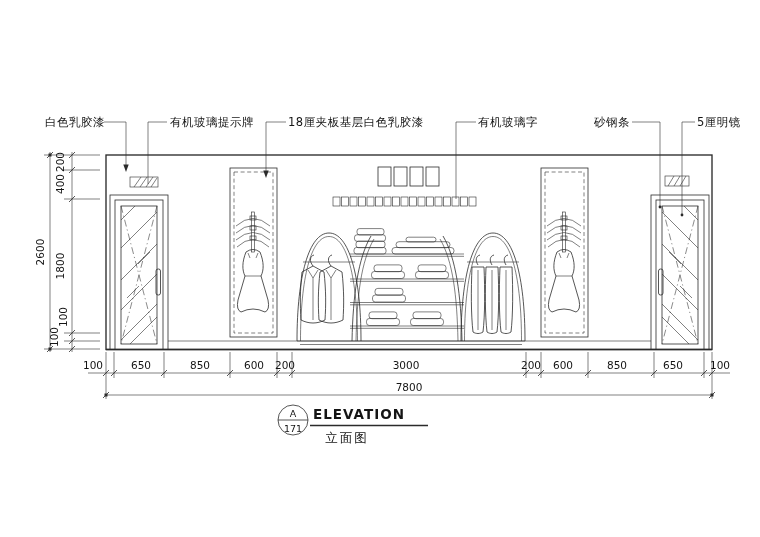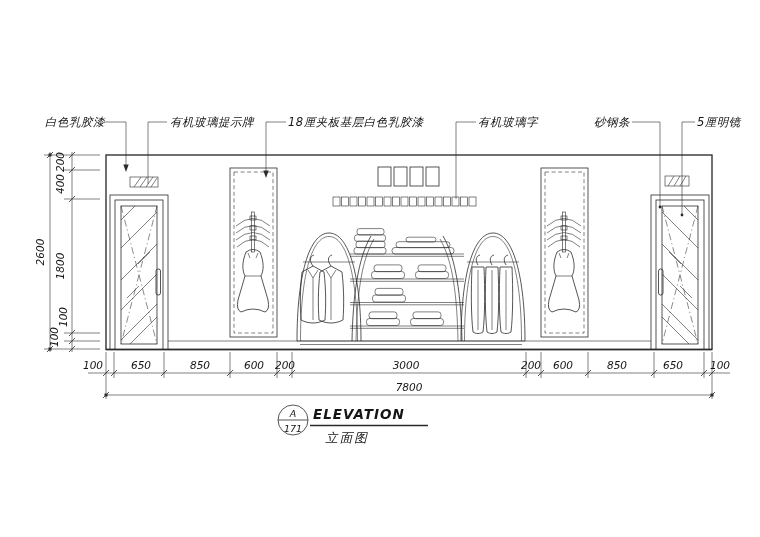--- a/index.html
+++ b/index.html
@@ -1,16 +1,16 @@
 <!DOCTYPE html>
 <html><head>
 <meta charset="utf-8">
 <style>
   html,body{margin:0;padding:0;background:#fff;}
-  .stage{position:relative;width:760px;height:537px;background:#ffffff;overflow:hidden;font-style:italic;}
+  .stage{position:relative;width:760px;height:537px;background:#ffffff;overflow:hidden;}
   svg{display:block;}
   .s{stroke:#2b2b2b;fill:none;stroke-width:.8;}
   .thick{stroke-width:1.35;}
   .thin{stroke-width:.6;}
   .dsh{stroke-dasharray:4 2.6;}
   .ddot{stroke-dasharray:7 3 1.2 3;stroke-width:.55;}
   .f{fill:#2b2b2b;stroke:none;}
   text{font-family:"DejaVu Sans","Liberation Sans",sans-serif;fill:#151515;}
   .lbl{font-size:11.5px;letter-spacing:.5px;}
   .dim{font-size:10.5px;}

